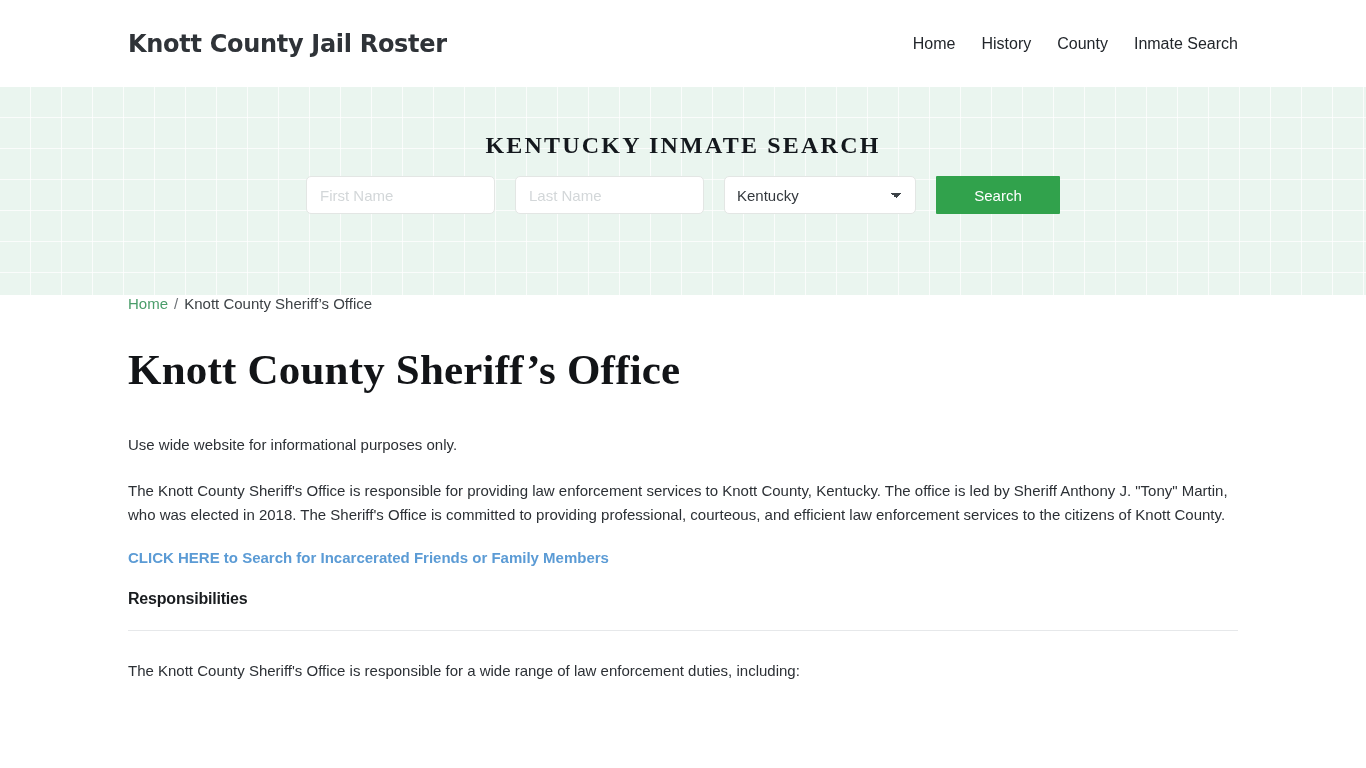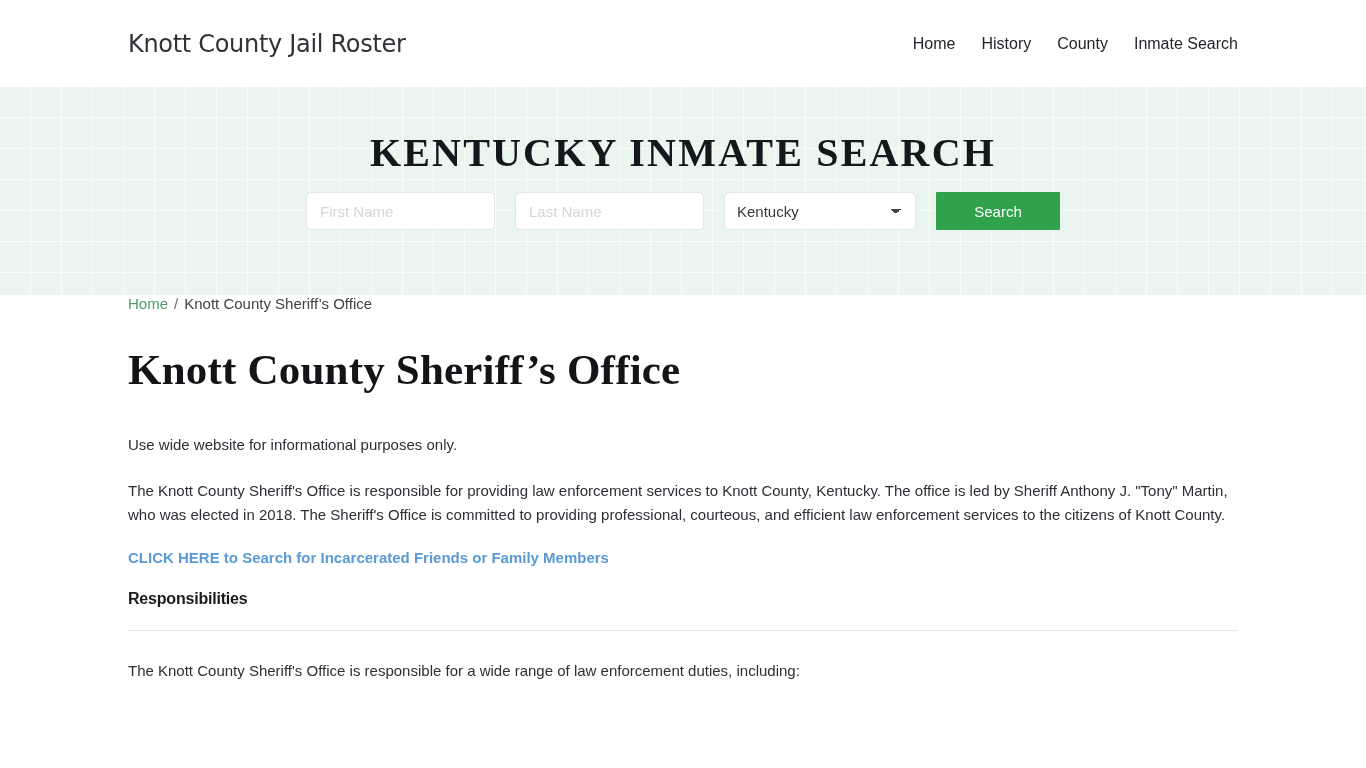--- a/index.html
+++ b/index.html
@@ -20,21 +20,21 @@
     height: 87px;
     background: #ffffff;
     display: flex;
     align-items: center;
     justify-content: space-between;
     padding: 0 128px;
   }
   .brand {
     font-family: "DejaVu Sans", sans-serif;
     font-size: 24px;
-    font-weight: normal;
+    font-weight: bold;
     letter-spacing: -0.3px;
     color: #2f3338;
     text-decoration: none;
     white-space: nowrap;
   }
   .main-nav {
     display: flex;
     align-items: center;
     gap: 26px;
   }
@@ -55,21 +55,21 @@
       linear-gradient(to bottom, rgba(255,255,255,0.75) 1px, transparent 1px);
     background-size: 31px 31px;
     background-position: -1px -1px;
     display: flex;
     flex-direction: column;
     align-items: center;
     overflow: hidden;
   }
   .hero-title {
     font-family: "Liberation Serif", serif;
-    font-size: 40px;
+    font-size: 24px;
     font-weight: bold;
     letter-spacing: 2.2px;
     color: #14181d;
     margin: 46px 0 0 0;
     line-height: 1;
   }
   .search-form {
     margin-top: 19px;
     display: flex;
     align-items: center;

